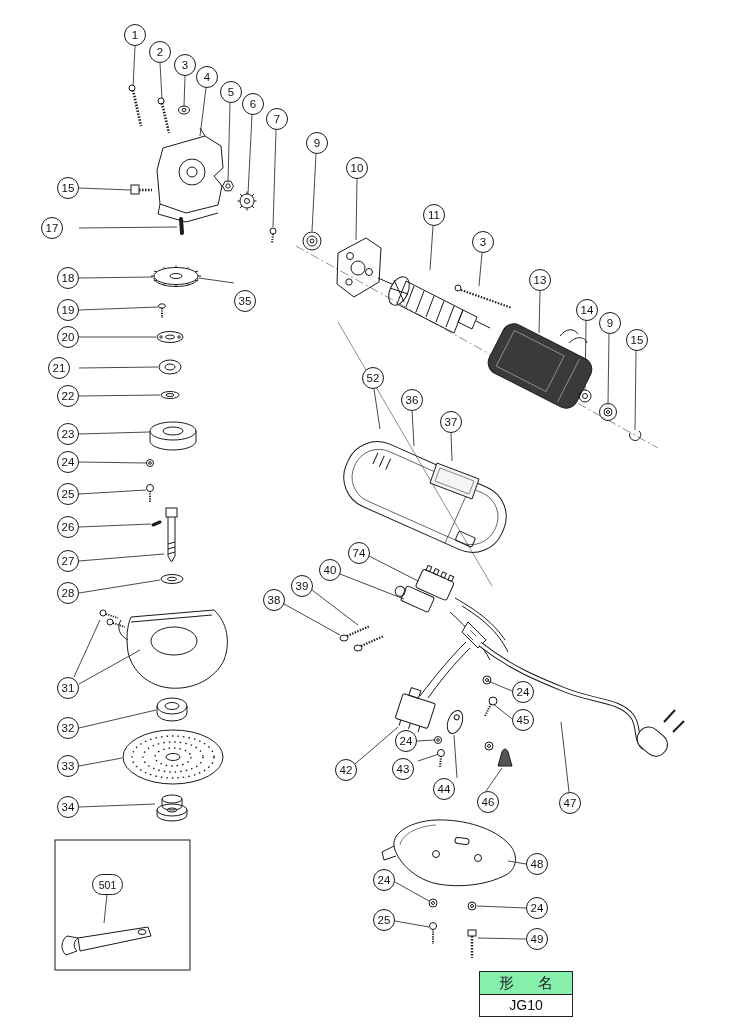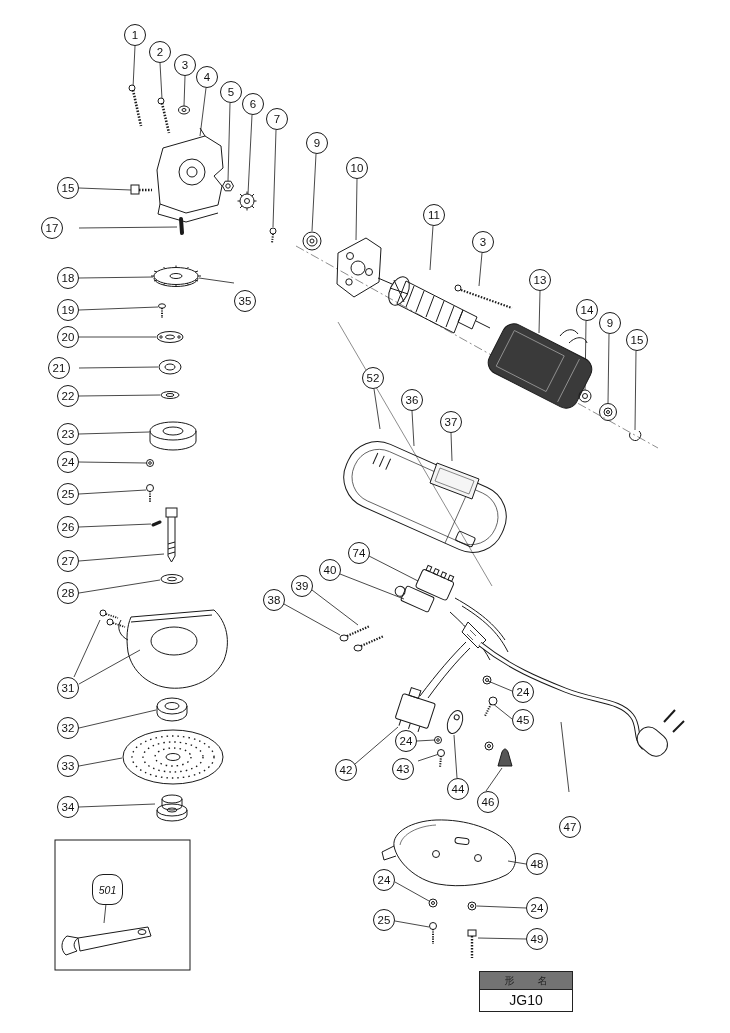--- a/index.html
+++ b/index.html
@@ -3,25 +3,25 @@
 <meta charset="utf-8">
 <style>
   html,body{margin:0;padding:0;background:#fff;}
   .page{position:relative;width:730px;height:1033px;background:#ffffff;overflow:hidden;
         font-family:"Liberation Sans",sans-serif;}
   .art{position:absolute;left:0;top:0;}
   .balloon{position:absolute;width:22px;height:22px;box-sizing:border-box;
            border:1.4px solid #1a1a1a;border-radius:50%;background:#ffffff;
            display:flex;align-items:center;justify-content:center;
            font-size:11.5px;color:#111;z-index:5;}
-  .balloon.wide{width:31px;height:31px;border-radius:11px;font-size:10.5px;font-style:italic;}
+  .balloon.wide{width:31px;height:21px;border-radius:11px;font-size:10.5px;}
   .model-plate{position:absolute;left:479px;top:971px;width:92px;z-index:5;
                border:1px solid #222;background:#fff;text-align:center;}
-  .model-plate-header{font-size:10px;letter-spacing:10px;padding:2px 0 1px 10px;
-                      border-bottom:1px solid #222;background:#737373;color:#222;}
+  .model-plate-header{font-size:15px;letter-spacing:10px;padding:2px 0 1px 10px;
+                      border-bottom:1px solid #222;background:#86efac;color:#222;}
   .model-plate-model{font-size:14px;padding:2px 0 3px 0;color:#111;}
 </style>
 </head>
 <body>
 
 <div class="page">
 
 <svg class="art" width="730" height="1033" viewBox="0 0 730 1033">
   <g stroke="#1a1a1a" fill="none" stroke-width="1">
 
@@ -449,23 +449,23 @@
 <div class="balloon" style="left:440px;top:411px">37</div>
 <div class="balloon" style="left:348px;top:542px">74</div>
 <div class="balloon" style="left:319px;top:559px">40</div>
 <div class="balloon" style="left:291px;top:575px">39</div>
 <div class="balloon" style="left:263px;top:589px">38</div>
 <div class="balloon" style="left:512px;top:681px">24</div>
 <div class="balloon" style="left:512px;top:709px">45</div>
 <div class="balloon" style="left:395px;top:730px">24</div>
 <div class="balloon" style="left:392px;top:758px">43</div>
 <div class="balloon" style="left:335px;top:759px">42</div>
-<div class="balloon" style="left:447px;top:778px">44</div>
+<div class="balloon" style="left:433px;top:778px">44</div>
 <div class="balloon" style="left:477px;top:791px">46</div>
-<div class="balloon" style="left:559px;top:816px">47</div>
+<div class="balloon" style="left:559px;top:792px">47</div>
 <div class="balloon" style="left:526px;top:853px">48</div>
 <div class="balloon" style="left:373px;top:869px">24</div>
 <div class="balloon" style="left:526px;top:897px">24</div>
 <div class="balloon" style="left:373px;top:909px">25</div>
 <div class="balloon" style="left:526px;top:928px">49</div>
 <div class="balloon wide" style="left:92px;top:874px">501</div>
 
 <div class="model-plate">
   <div class="model-plate-header">形 名</div>
   <div class="model-plate-model">JG10</div>

